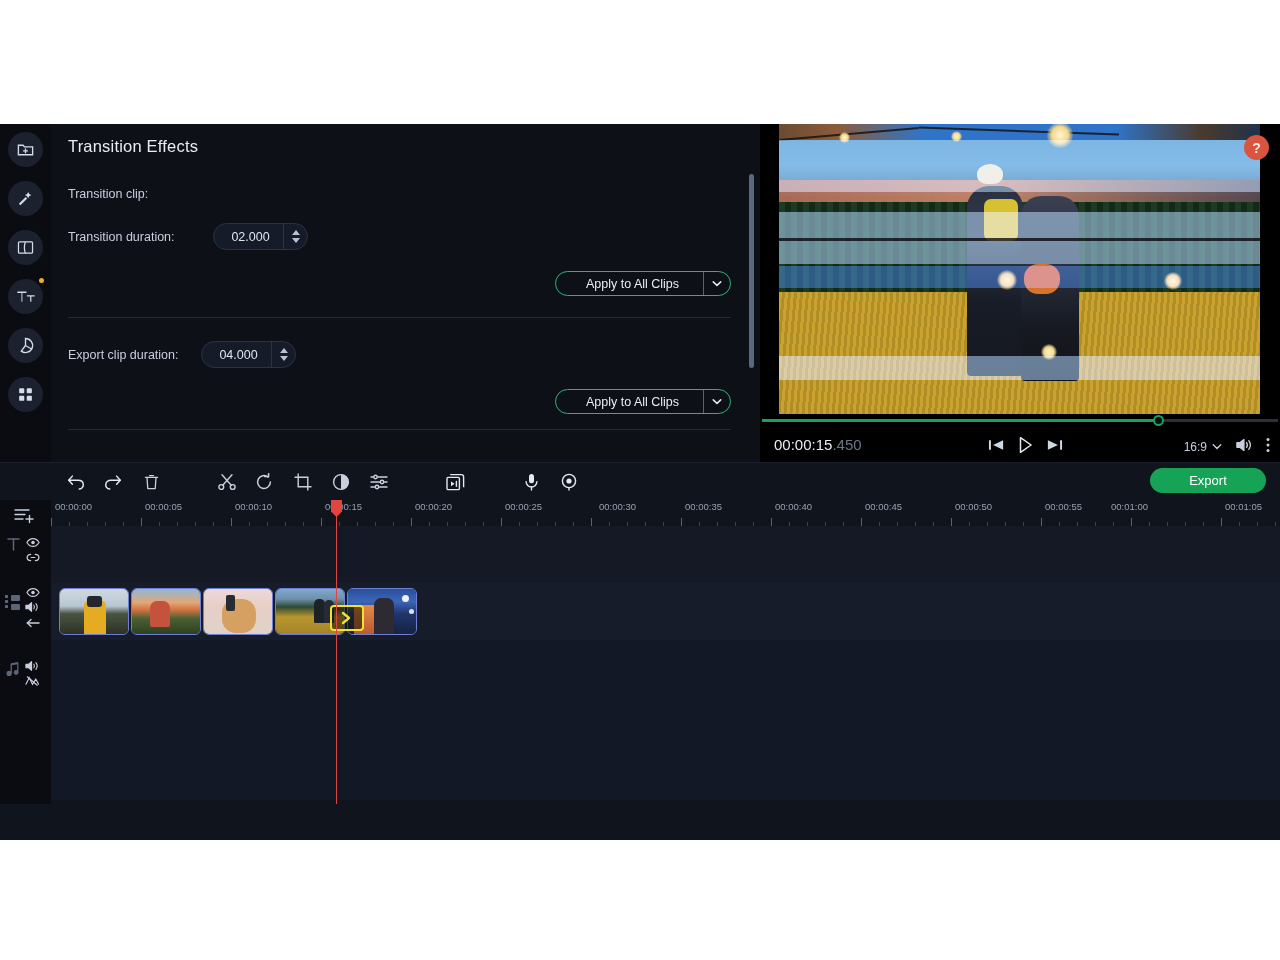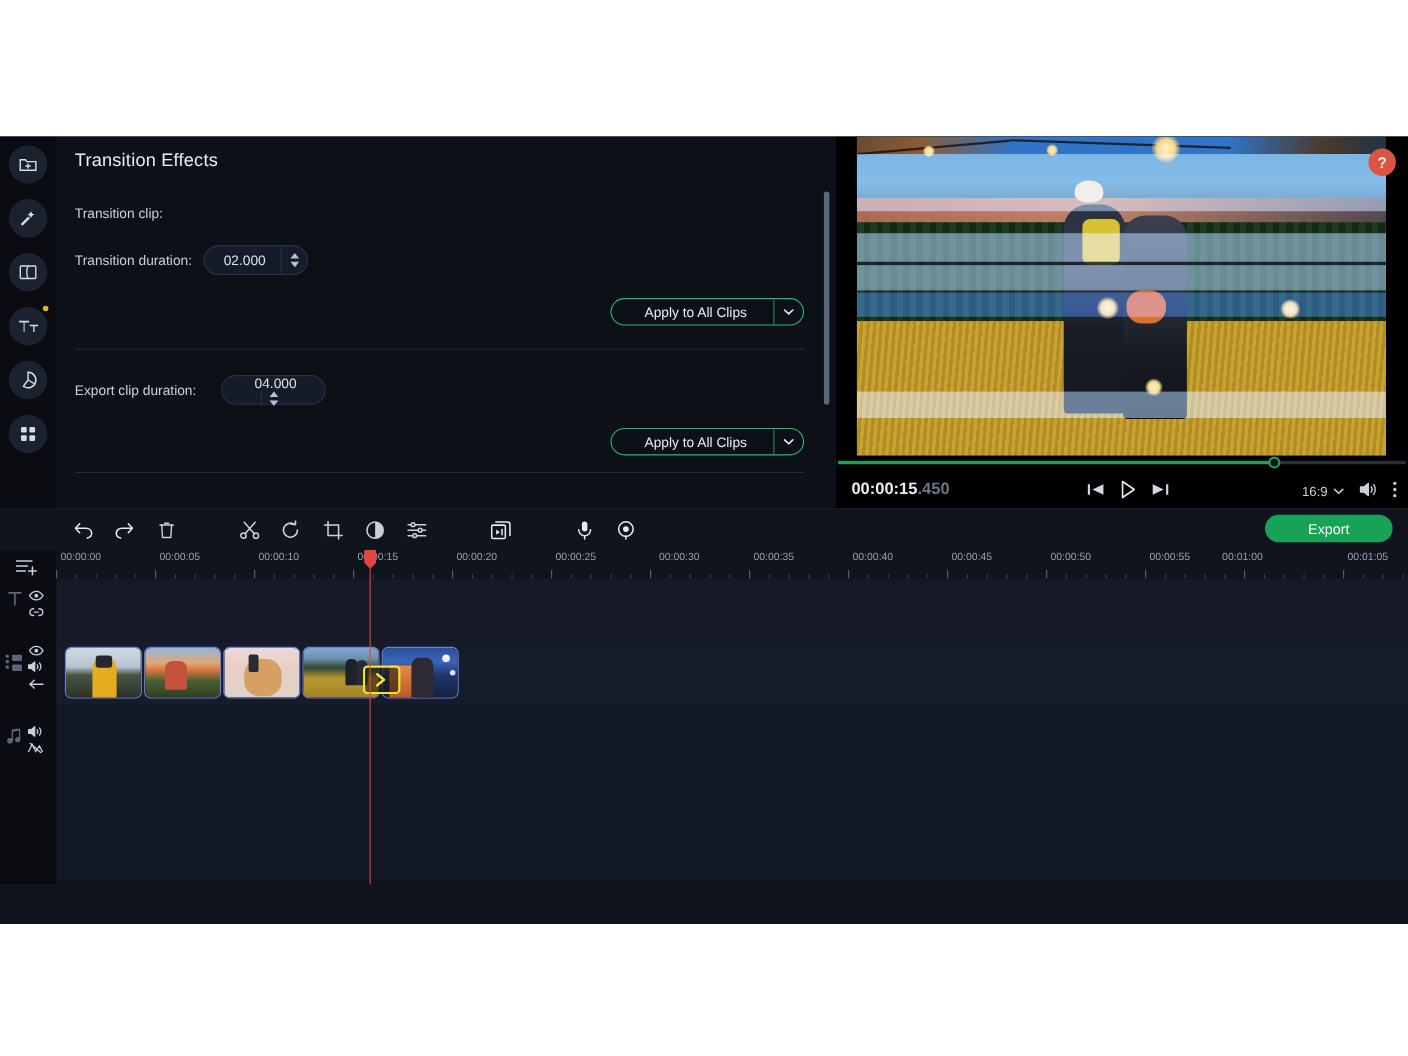--- a/index.html
+++ b/index.html
@@ -171,21 +171,21 @@
   .seekknob {
     position: absolute; left: 393px; top: 0px;
     width: 11px; height: 11px; border-radius: 50%;
     background: #0d1017; border: 2.4px solid #19a05c;
   }
   .pctrl {
     position: absolute; left: 0; top: 305px; width: 520px; height: 33px;
   }
   .tcode {
     position: absolute; left: 14px; top: 7px;
-    font-size: 15px; color: #e9ecf3; font-weight: bold;
+    font-size: 15px; color: #e9ecf3;
   }
   .tcode .ms { color: #6d7687; }
   .ptbtns {
     position: absolute; left: 228px; top: 7px;
     display: flex; align-items: center; gap: 12px;
   }
   .pright {
     position: absolute; right: 10px; top: 8px;
     display: flex; align-items: center; gap: 13px;
     color: #c9cfdd; font-size: 12px;
@@ -349,42 +349,42 @@
     </div>
   </div>
 
   <div class="panel">
 
     <div class="panel-title">Transition Effects</div>
 
     <div class="row-label" style="left:17px; top:63px;">Transition clip:</div>
 
     <div class="row-label" style="left:17px; top:106px;">Transition duration:</div>
-    <div class="spin" style="left:134px; top:99px;">
+    <div class="spin" style="left:162px; top:99px;">
       <span class="val">02.000</span>
       <span class="arrows">
         <span class="tri-up"></span>
         <span class="tri-dn"></span>
       </span>
     </div>
 
     <div class="apply-btn" style="left:504px; top:147px;">
       <span class="lbl">Apply to All Clips</span>
       <span class="sep"></span>
       <span class="cap">
         <svg width="10" height="7" viewBox="0 0 12 8" fill="none" stroke="#e9ecf3" stroke-width="1.8" stroke-linecap="round" stroke-linejoin="round">
             <path d="M1.5 2L6 6.3 10.5 2"></path>
           </svg>
       </span>
     </div>
 
     <div class="hr" style="top:193px;"></div>
 
     <div class="row-label" style="left:17px; top:224px;">Export clip duration:</div>
-    <div class="spin" style="left:150px; top:217px;flex-direction:column;">
+    <div class="spin" style="left:150px; top:217px;">
       <span class="val">04.000</span>
       <span class="arrows">
         <span class="tri-up"></span>
         <span class="tri-dn"></span>
       </span>
     </div>
 
     <div class="apply-btn" style="left:504px; top:265px;">
       <span class="lbl">Apply to All Clips</span>
       <span class="sep"></span>

